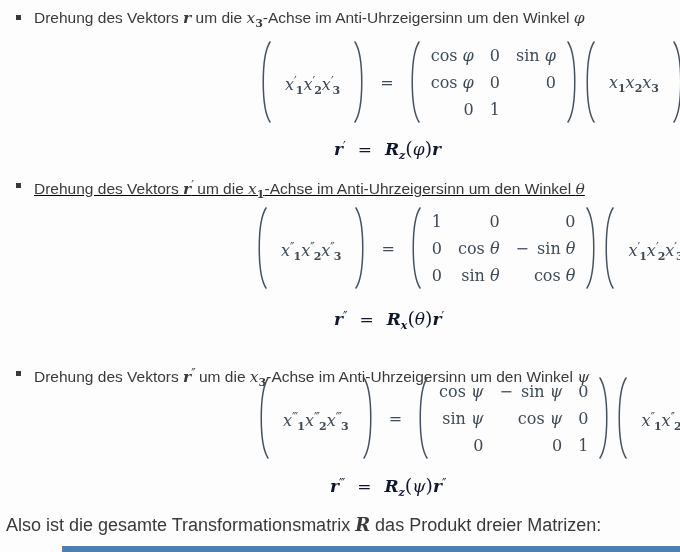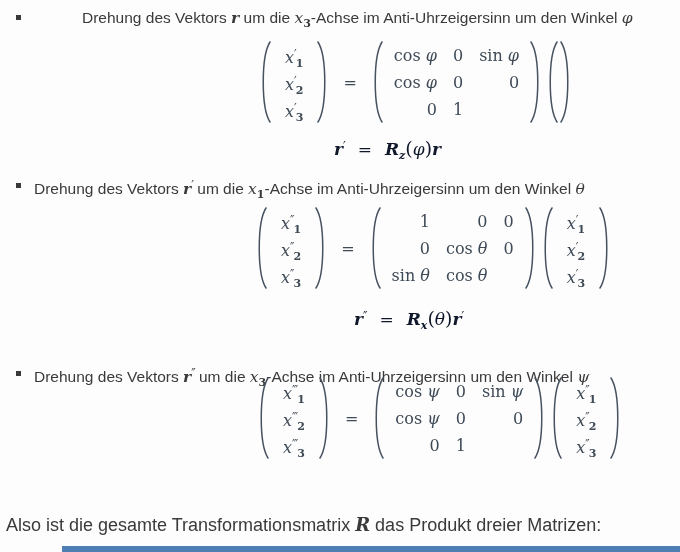--- a/index.html
+++ b/index.html
@@ -14,21 +14,21 @@
   .bt i{font-family:"DejaVu Serif", serif;font-style:italic;}
   .bt sub{font-family:"DejaVu Serif", serif;font-style:normal;font-size:11px;font-weight:bold;}
 
   
   .mrow{position:absolute;display:flex;align-items:center;
         font-family:"DejaVu Serif", serif;font-size:16px;color:#3e4a56;white-space:nowrap;}
   .grp{display:inline-flex;align-items:center;}
   .grp + .grp{margin-left:2px;}
   .meq{margin:0 13px;}
   .par{display:block;}
-  .vcol{display:flex;flex-direction:column;padding:0 13px;text-align:center;}
+  .vcol{display:flex;flex-direction:row;padding:0 13px;text-align:center;}
   .vc{display:block;line-height:27px;height:27px;}
   .mgrid{display:grid;grid-template-columns:repeat(3,auto);column-gap:16px;
          padding:0 10px;align-items:center;}
   .mc{text-align:right;line-height:27px;height:27px;}
   .mrow i,.eqline i{font-style:italic;}
   .mrow sub,.eqline sub{font-size:11px;font-weight:bold;line-height:1;}
   .pm{font-size:12px;vertical-align:4px;letter-spacing:-1px;}
   .mi{padding-right:3px;}
 
   
@@ -38,22 +38,22 @@
   .osub{font-style:italic;font-weight:bold;font-size:12px;}
   .pa{font-size:19px;}
 
   
   .footer{position:absolute;left:6px;top:514px;font-size:18px;color:#3a3a3a;white-space:nowrap;}
 
   
   .bbar{position:absolute;left:62px;top:546px;width:618px;height:6px;background:#4d7fb5;}
 
   
-  #b1{top:8px;gap:48px;}   #d1{top:40px;left:258px;}  #e1{top:137px;left:334px;}
-  #b2{top:176px;} #d2{top:206px;left:254px;} #e2{top:307px;left:334px;margin-left:20px;}
+  #b1{top:8px;}   #d1{top:40px;left:258px;}  #e1{top:137px;left:334px;}
+  #b2{top:176px;text-decoration:underline;} #d2{top:206px;left:254px;} #e2{top:307px;left:334px;}
   #b3{top:364px;} #d3{top:376px;left:256px;} #e3{top:474px;left:330px;}
 </style>
 </head>
 <body>
 
 <div id="page">
 
   <div class="bline" id="b1">
     <span class="sq"></span>
     <span class="bt"><span>Drehung des Vektors </span><span class="mser"><b class="bi">r</b></span><span> um die </span><span><i>x</i><sub>3</sub></span><span>-Achse im Anti-Uhrzeigersinn um den Winkel </span><i>φ</i></span>
@@ -88,20 +88,25 @@
           <span class="mc">1</span>
         </span>
         <svg class="par" width="14" height="84" viewBox="0 0 14 84">
           <path d="M2 2 C 11 16, 11 68, 2 82" fill="none" stroke="#46525f" stroke-width="1.5" stroke-linecap="round"></path>
         </svg>
       </span>
       <span class="grp">
         <svg class="par" width="14" height="84" viewBox="0 0 14 84">
           <path d="M12 2 C 3 16, 3 68, 12 82" fill="none" stroke="#46525f" stroke-width="1.5" stroke-linecap="round"></path>
         </svg>
+        <span class="vcol">
+          <span class="vc"><i>x</i><sub>1</sub></span>
+          <span class="vc"><i>x</i><sub>2</sub></span>
+          <span class="vc"><i>x</i><sub>3</sub></span>
+        </span>
         <svg class="par" width="14" height="84" viewBox="0 0 14 84">
           <path d="M2 2 C 11 16, 11 68, 2 82" fill="none" stroke="#46525f" stroke-width="1.5" stroke-linecap="round"></path>
         </svg>
       </span>
     </div>
   <div class="eqline" id="e1"><span><b class="bi">r</b><span class="pm">′</span></span><span class="meq">=</span><span><b class="bi">R</b><sub class="osub">z</sub><span class="pa">(</span><i>φ</i><span class="pa">)</span></span><span><b class="bi">r</b></span></div>
 
   <div class="bline" id="b2">
     <span class="sq"></span>
     <span class="bt"><span>Drehung des Vektors </span><span class="mser"><b class="bi">r</b><span class="pm">′</span></span><span> um die </span><span><i>x</i><sub>1</sub></span><span>-Achse im Anti-Uhrzeigersinn um den Winkel </span><i>θ</i></span>
@@ -124,20 +129,21 @@
       <span class="grp">
         <svg class="par" width="14" height="84" viewBox="0 0 14 84">
           <path d="M12 2 C 3 16, 3 68, 12 82" fill="none" stroke="#46525f" stroke-width="1.5" stroke-linecap="round"></path>
         </svg>
         <span class="mgrid">
           <span class="mc">1</span>
           <span class="mc">0</span>
           <span class="mc">0</span>
           <span class="mc">0</span>
           <span class="mc"><span class="fn">cos</span> <i>θ</i></span>
+          <span class="mc"><span class="mi">−</span> <span class="fn">sin</span> <i>θ</i></span>
           <span class="mc">0</span>
           <span class="mc"><span class="fn">sin</span> <i>θ</i></span>
           <span class="mc"><span class="fn">cos</span> <i>θ</i></span>
         </span>
         <svg class="par" width="14" height="84" viewBox="0 0 14 84">
           <path d="M2 2 C 11 16, 11 68, 2 82" fill="none" stroke="#46525f" stroke-width="1.5" stroke-linecap="round"></path>
         </svg>
       </span>
       <span class="grp">
         <svg class="par" width="14" height="84" viewBox="0 0 14 84">
@@ -173,20 +179,21 @@
           <path d="M2 2 C 11 16, 11 68, 2 82" fill="none" stroke="#46525f" stroke-width="1.5" stroke-linecap="round"></path>
         </svg>
       </span>
       <span class="meq">=</span>
       <span class="grp">
         <svg class="par" width="14" height="84" viewBox="0 0 14 84">
           <path d="M12 2 C 3 16, 3 68, 12 82" fill="none" stroke="#46525f" stroke-width="1.5" stroke-linecap="round"></path>
         </svg>
         <span class="mgrid">
           <span class="mc"><span class="fn">cos</span> <i>ψ</i></span>
+          <span class="mc"><span class="mi">−</span> <span class="fn">sin</span> <i>ψ</i></span>
           <span class="mc">0</span>
           <span class="mc"><span class="fn">sin</span> <i>ψ</i></span>
           <span class="mc"><span class="fn">cos</span> <i>ψ</i></span>
           <span class="mc">0</span>
           <span class="mc">0</span>
           <span class="mc">0</span>
           <span class="mc">1</span>
         </span>
         <svg class="par" width="14" height="84" viewBox="0 0 14 84">
           <path d="M2 2 C 11 16, 11 68, 2 82" fill="none" stroke="#46525f" stroke-width="1.5" stroke-linecap="round"></path>
@@ -199,18 +206,19 @@
         <span class="vcol">
           <span class="vc"><i>x</i><span class="pm">′′</span><sub>1</sub></span>
           <span class="vc"><i>x</i><span class="pm">′′</span><sub>2</sub></span>
           <span class="vc"><i>x</i><span class="pm">′′</span><sub>3</sub></span>
         </span>
         <svg class="par" width="14" height="84" viewBox="0 0 14 84">
           <path d="M2 2 C 11 16, 11 68, 2 82" fill="none" stroke="#46525f" stroke-width="1.5" stroke-linecap="round"></path>
         </svg>
       </span>
     </div>
+  <div class="eqline" id="e3"><span><b class="bi">r</b><span class="pm">′′′</span></span><span class="meq">=</span><span><b class="bi">R</b><sub class="osub">z</sub><span class="pa">(</span><i>ψ</i><span class="pa">)</span></span><span><b class="bi">r</b><span class="pm">′′</span></span></div>
 
   <div class="footer"><span>Also ist die gesamte Transformationsmatrix </span><b class="bi">R</b><span> das Produkt dreier Matrizen:</span></div>
 
   <div class="bbar" style="background: rgb(77, 127, 181);"></div>
 
 </div>
 
 </body></html>

